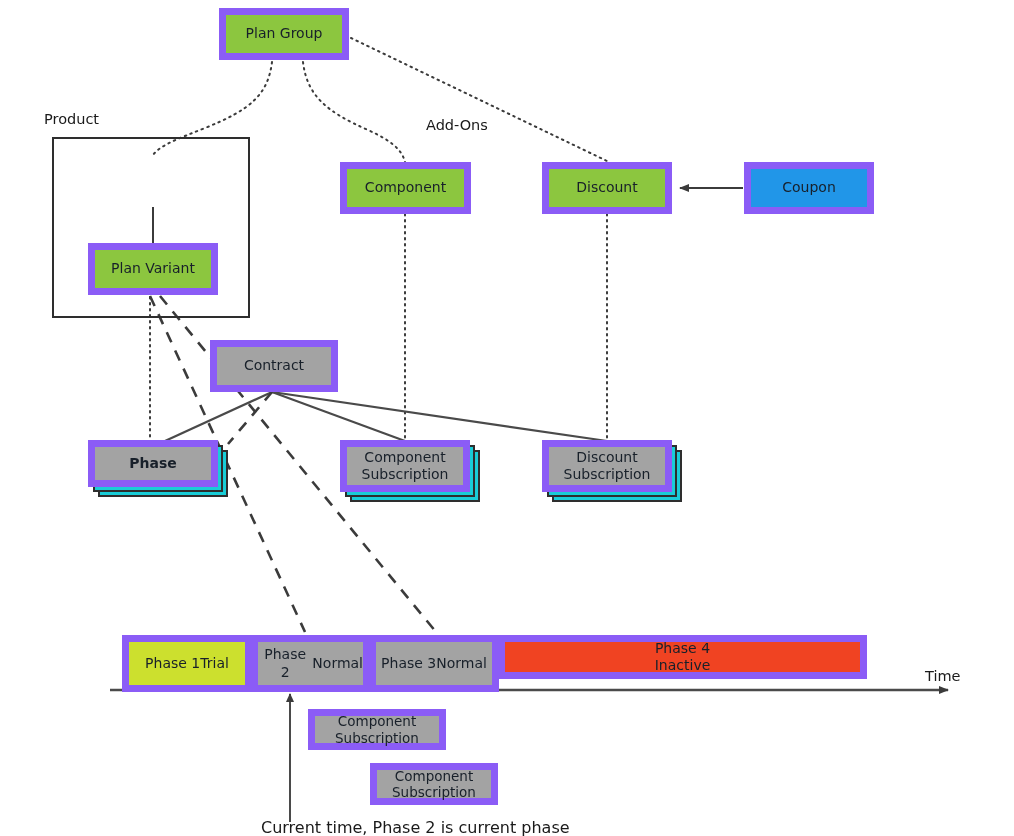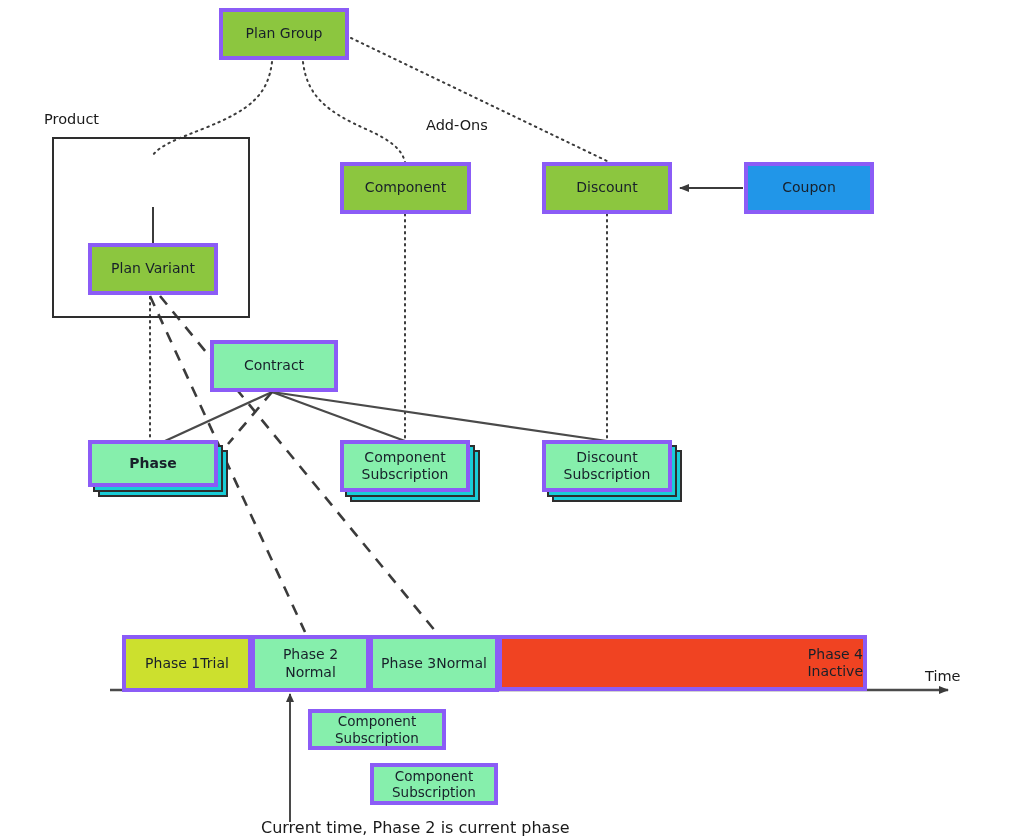--- a/index.html
+++ b/index.html
@@ -22,32 +22,32 @@
   #wires {
     position: absolute;
     left: 0; top: 0;
     width: 1014px;
     height: 836px;
     pointer-events: none;
   }
   .node {
     position: absolute;
     box-sizing: border-box;
-    border: 4px solid #8b5cf6;
+    border: 7px solid #8b5cf6;
     display: flex;
     align-items: center;
     justify-content: center;
     text-align: center;
     line-height: 1.22;
     font-size: 14px;
     color: #18202a;
     z-index: 5;
   }
   .green  { background: #8cc63f; }
-  .cyan   { background: #86efac; }
+  .cyan   { background: #a3a3a3; }
   .blue   { background: #2196e8; }
   .lime   { background: #cce02e; }
   .orange { background: #f04322; }
   .stack-back {
     position: absolute;
     box-sizing: border-box;
     border: 2px solid #2e2e2e;
     background: #19cdd7;
     z-index: 3;
   }
@@ -160,29 +160,29 @@
   <div class="stack-back" style="left:547px; top:445px; width:130px; height:52px;"></div>
   <div class="node cyan" style="left:542px; top:440px; width:130px; height:52px; flex-direction:column;">
     <span>Discount</span>
     <span>Subscription</span>
   </div>
 
   <div class="node lime" style="left:122px; top:635px; width:130px; height:57px; flex-direction:row;">
     <span>Phase 1</span>
     <span>Trial</span>
   </div>
-  <div class="node cyan" style="left:251px; top:635px; width:119px; height:57px; flex-direction:column;">
+  <div class="node cyan" style="left:251px; top:635px; width:119px; height:57px; flex-direction:row;">
     <span>Phase 2</span>
     <span>Normal</span>
   </div>
   <div class="node cyan" style="left:369px; top:635px; width:130px; height:57px; ">
     <span>Phase 3</span>
     <span>Normal</span>
   </div>
-  <div class="node orange" style="left:498px; top:635px; width:369px; height:56px; flex-direction:column;align-items:flex-end;">
+  <div class="node orange" style="left:498px; top:635px; width:369px; height:44px; flex-direction:column;">
     <span>Phase 4</span>
     <span>Inactive</span>
   </div>
 
   <div class="plain-label" style="left:925px; top:668px;">Time</div>
 
   <div class="node cyan" style="left:308px; top:709px; width:138px; height:41px; flex-direction:column; font-size:13.5px;">
     <span>Component</span>
     <span>Subscription</span>
   </div>

